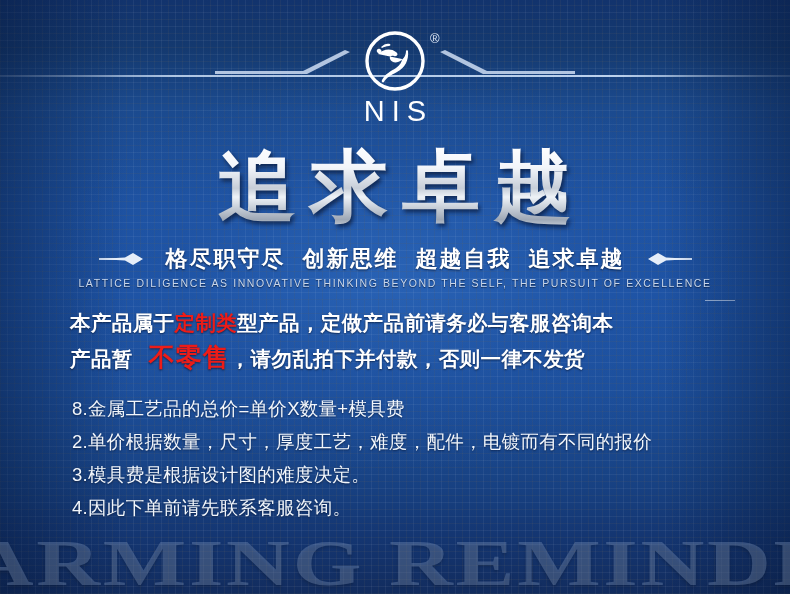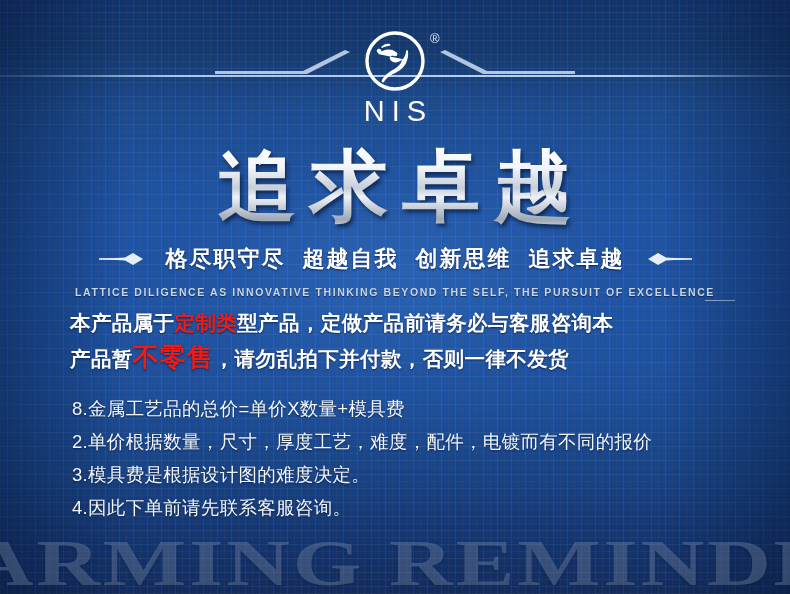--- a/index.html
+++ b/index.html
@@ -92,36 +92,36 @@
     display:flex;flex-direction:column;align-items:center;z-index:4;
   }
   #slogan .row{display:flex;align-items:center;justify-content:center;gap:9px;}
   #slogan .cn{
     color:#ffffff;font-weight:700;font-size:22px;letter-spacing:1px;
     text-shadow:0 1px 2px rgba(3,15,40,.7);
     display:flex;gap:17px;
   }
   #slogan .cn span{letter-spacing:2px;}
   #slogan .en{
-    margin-top:12px;color:#c8d6ea;font-size:10.5px;
-    letter-spacing:1.6px;font-weight:700;
+    margin-top:3px;color:#c8d6ea;font-size:10.5px;
+    letter-spacing:1.6px;font-weight:400;
     text-shadow:0 1px 1px rgba(3,15,40,.6);
   }
   .arrow{width:58px;height:14px;flex:none;}
   .arrow.r{transform:scaleX(-1);}
 
   
   #warn{
     position:absolute;top:305px;left:70px;right:55px;z-index:4;
     color:#ffffff;font-weight:700;
     font-size:20.5px;line-height:35px;letter-spacing:.4px;
     text-shadow:0 1px 2px rgba(3,15,40,.65);
   }
   #warn .red{color:#ec1c18;}
-  #warn .red.big{font-size:26px;letter-spacing:1px;}
+  #warn .red.big{font-size:26px;letter-spacing:1px;margin-left:16px;}
 
   
   .minirule{
     position:absolute;top:300px;right:55px;width:30px;height:1px;
     background:rgba(205,222,245,.75);
   }
 
   
   #list{
     position:absolute;top:392px;left:72px;right:45px;z-index:4;
@@ -179,22 +179,22 @@
   <div id="title">追求卓越</div>
 
   <div id="slogan">
     <div class="row">
       <svg class="arrow" viewBox="0 0 58 14">
         <polygon points="0,7 26,5.4 34,1 44,7 34,13 26,8.6" fill="#e6eef9"></polygon>
         <rect x="0" y="6.2" width="30" height="1.6" fill="#e6eef9"></rect>
       </svg>
       <div class="cn">
         <span>格尽职守尽</span>
+        <span>创新思维</span>
         <span>超越自我</span>
-        <span>创新思维</span>
         <span>追求卓越</span>
       </div>
       <svg class="arrow r" viewBox="0 0 58 14">
         <polygon points="0,7 26,5.4 34,1 44,7 34,13 26,8.6" fill="#e6eef9"></polygon>
         <rect x="0" y="6.2" width="30" height="1.6" fill="#e6eef9"></rect>
       </svg>
     </div>
     <div class="en">LATTICE DILIGENCE AS INNOVATIVE THINKING BEYOND THE SELF, THE PURSUIT OF EXCELLENCE</div>
   </div>
 

